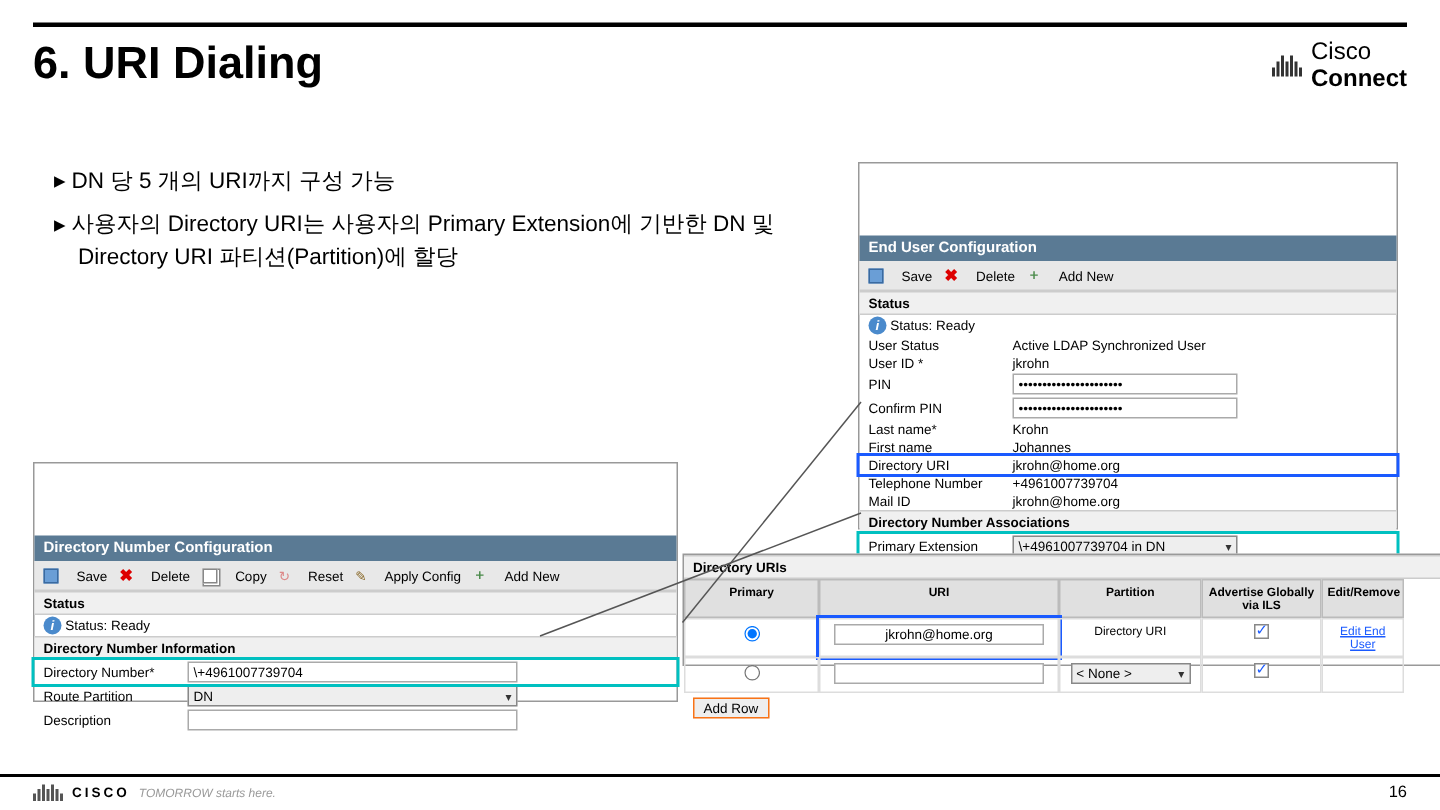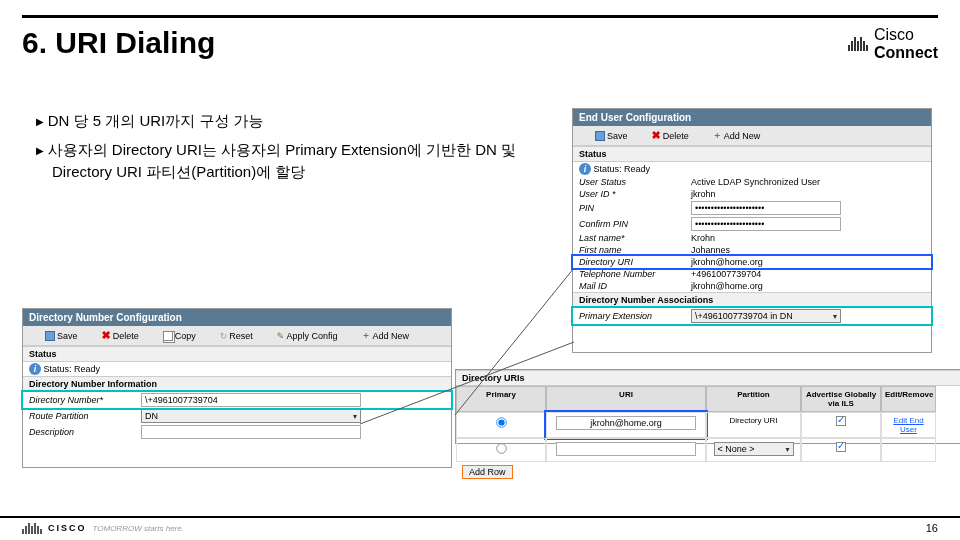--- a/index.html
+++ b/index.html
@@ -7,34 +7,34 @@
   .titlebar { position: absolute; top: 15px; left: 22px; right: 22px; border-top: 3px solid #000; padding-top: 8px; display: flex; justify-content: space-between; align-items: flex-start; }
   .title { font-size: 30px; font-weight: bold; }
   .logo { display: flex; align-items: center; gap: 6px; font-size: 16px; }
   .logo-icon { display: flex; gap: 1px; align-items: flex-end; }
   .logo-bar { width: 2px; background: #333; }
   .bullets { position: absolute; top: 110px; left: 36px; width: 500px; font-size: 15px; line-height: 1.5; }
   .bullets p { margin-bottom: 6px; text-indent: -16px; padding-left: 16px; }
   .tri { font-size: 10px; margin-right: 4px; vertical-align: 1px; }
 
   .panel { position: absolute; background: #fff; border: 1px solid #999; font-size: 9px; }
-  .panel-header { background: #5a7a94; color: #fff; padding: 3px 6px; font-weight: bold; font-size: 10px; }
+  .panel-header { background: #5a7a94; color: #fff; padding: 3px 6px; font-weight: bold; font-size: 10px; margin-top: 48px; }
   .panel-toolbar { background: #e8e8e8; padding: 3px 6px; display: flex; gap: 8px; align-items: center; border-bottom: 1px solid #ccc; }
-  .tb-btn { display: flex; align-items: center; gap: 2px; font-size: 9px; cursor: pointer; margin-left: 16px; }
+  .tb-btn { display: flex; align-items: center; gap: 12px; font-size: 9px; cursor: pointer; }
   .icon-save { width: 10px; height: 10px; background: #6a9ed6; border: 1px solid #3a6aa0; }
   .icon-x { color: #d00; font-weight: bold; font-size: 11px; }
   .icon-plus { color: #4a8a4a; font-weight: bold; }
   .icon-copy { width: 10px; height: 10px; background: #fff; border: 1px solid #888; box-shadow: 1px 1px 0 #fff, 1px 1px 0 1px #888; }
   .icon-reset { color: #d88; }
   .icon-apply { color: #8a6a2a; }
   .icon-info { display:inline-block; width:12px; height:12px; border-radius:50%; background:#4a8acc; color:#fff; text-align:center; line-height:12px; font-size:9px; font-weight:bold; font-style:italic; }
 
   .section-label { background: #f0f0f0; padding: 2px 6px; font-weight: bold; border-top: 1px solid #ccc; border-bottom: 1px solid #ccc; font-size: 9px; }
   .row { display: flex; padding: 1px 6px; align-items: center; }
-  .row .lbl { width: 112px; font-size: 9px; font-style: italic; }
+  .row .lbl { width: 96px; font-size: 9px; }
   .row .val { flex: 1; font-size: 9px; }
   .input-look { background: #fff; border: 1px solid #aaa; padding: 1px 3px; height: 14px; display: inline-block; min-width: 150px; font-size: 9px; }
   .select-look { background: #eee; border: 1px solid #888; padding: 1px 3px; height: 14px; display: inline-flex; align-items: center; justify-content: space-between; min-width: 150px; font-size: 9px; }
   .select-look::after { content: "▾"; font-size: 8px; color: #333; }
 
   
   #p-enduser { top: 108px; right: 28px; width: 360px; height: 245px; }
   #p-dnconfig { top: 308px; left: 22px; width: 430px; height: 160px; }
   #p-diruris { top: 369px; left: 455px; width: 532px; height: 75px; }
 

